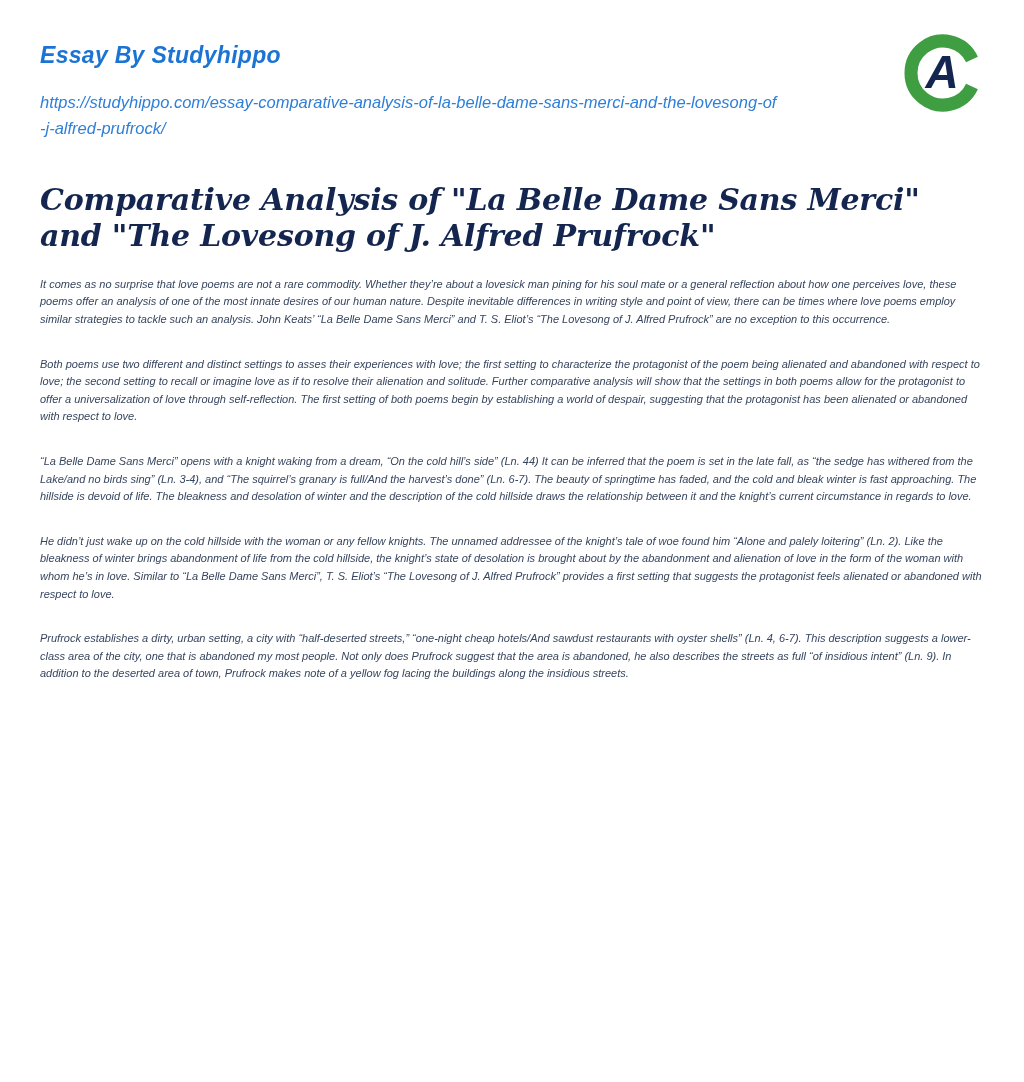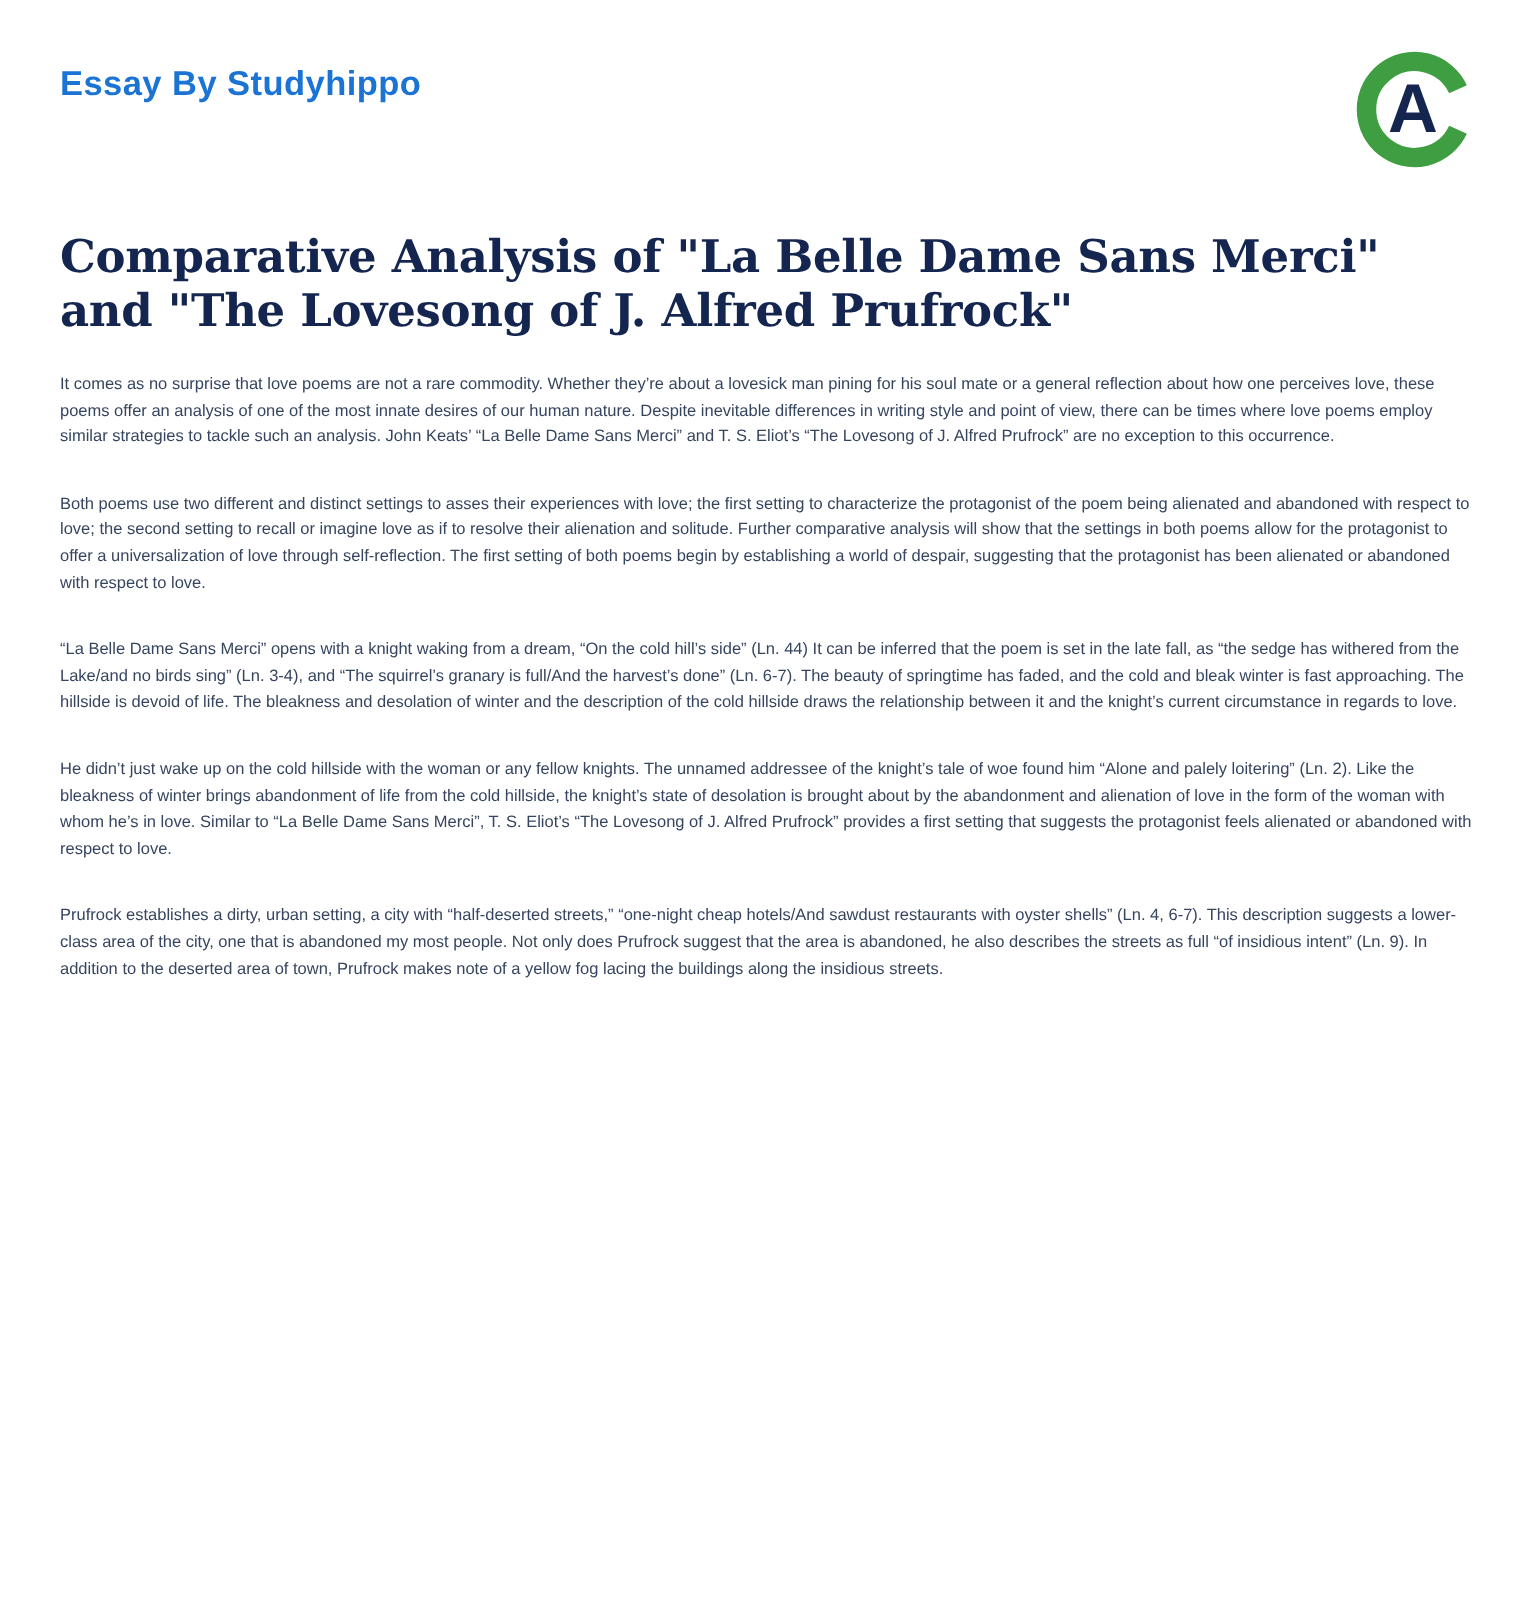--- a/index.html
+++ b/index.html
@@ -12,20 +12,21 @@
   *{box-sizing:border-box;}
   html,body{margin:0;padding:0;}
   body{
     width:1024px;height:1082px;overflow:hidden;
     background:#ffffff;
     font-family:"Liberation Sans", sans-serif;
   }
   .page{
     width:1024px;height:1082px;
     padding:30px 40px 0 40px;
+    font-style:italic;
   }
   .header{
     display:flex;justify-content:space-between;align-items:flex-start;
   }
   .header-text{max-width:800px;}
   .site-title{
     color:var(--accent-blue);
     font-size:23px;font-weight:700;letter-spacing:.3px;
     margin:12px 0 20px 0;
   }
@@ -57,20 +58,21 @@
   }
 </style>
 </head>
 <body>
 
 <div class="page">
 
   <div class="header">
     <div class="header-text">
       <div class="site-title">Essay By Studyhippo</div>
+      <a class="source-url" href="#">https://studyhippo.com/essay-comparative-analysis-of-la-belle-dame-sans-merci-and-the-lovesong-of-j-alfred-prufrock/</a>
     </div>
 
     <svg class="logo" viewBox="0 0 82 82">
       <path d="M 70 54.5 A 32 32 0 1 1 70 27.5" fill="none" stroke="#3e9e41" stroke-width="13" stroke-linecap="butt"></path>
       <text x="40" y="56" text-anchor="middle" font-family="Liberation Sans, sans-serif" font-size="46" font-weight="700" fill="#14264f">A</text>
     </svg>
   </div>
 
   <h1 class="essay-title">Comparative Analysis of "La Belle Dame Sans Merci" and "The Lovesong of J. Alfred Prufrock"</h1>
 

